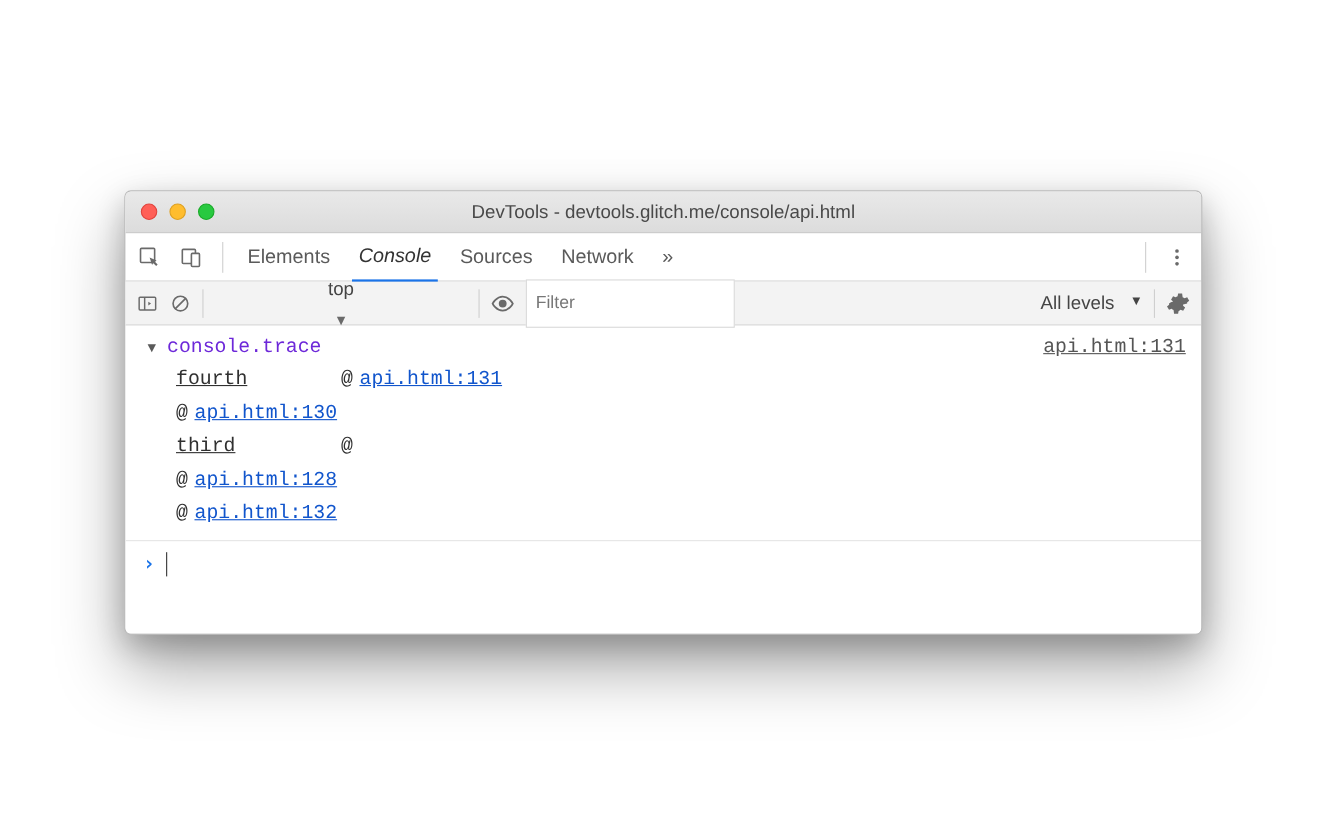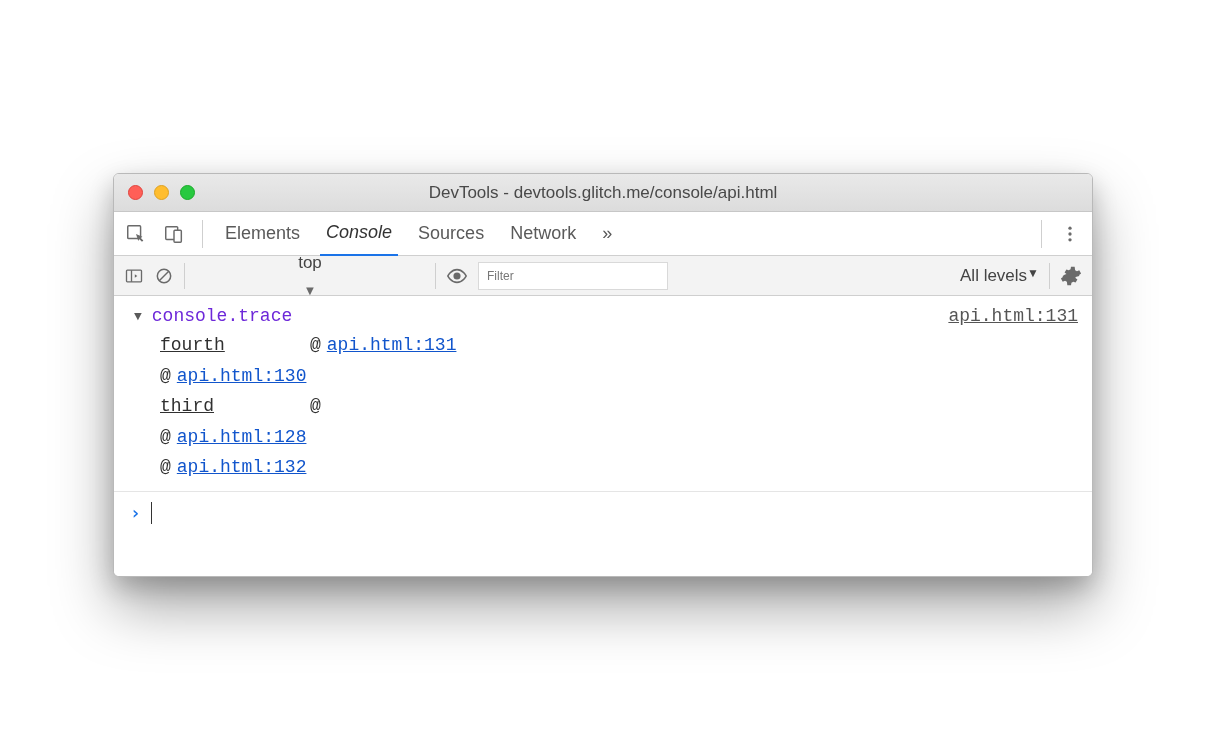--- a/index.html
+++ b/index.html
@@ -93,29 +93,29 @@
       display:flex; align-items:center; gap:10px;
       min-width: 230px;
       justify-content: space-between;
       color:#444;
       flex-direction:column;
     }
     .ctx-select .caret { color:#6a6a6a; font-size:13px; }
     .filter {
       background:#fff;
       border:1px solid #d9d9d9;
-      height:28px;
+      height:44px;
       padding:0 8px;
-      font-size:12px;
+      font-size:16px;
       color:#333;
       width:190px;
     }
     .filter::placeholder { color:#777; }
     .levels {
-      display:flex; align-items:flex-start; gap:0;
+      display:flex; align-items:flex-start; gap:14px;
       color:#444;
     }
     .subbar .flex { flex:1; }
     .console-area {
       padding: 6px 0;
       font-family: Menlo, Consolas, "Courier New", monospace;
       font-size: 18px;
       background:#fff;
       min-height: 280px;
     }

